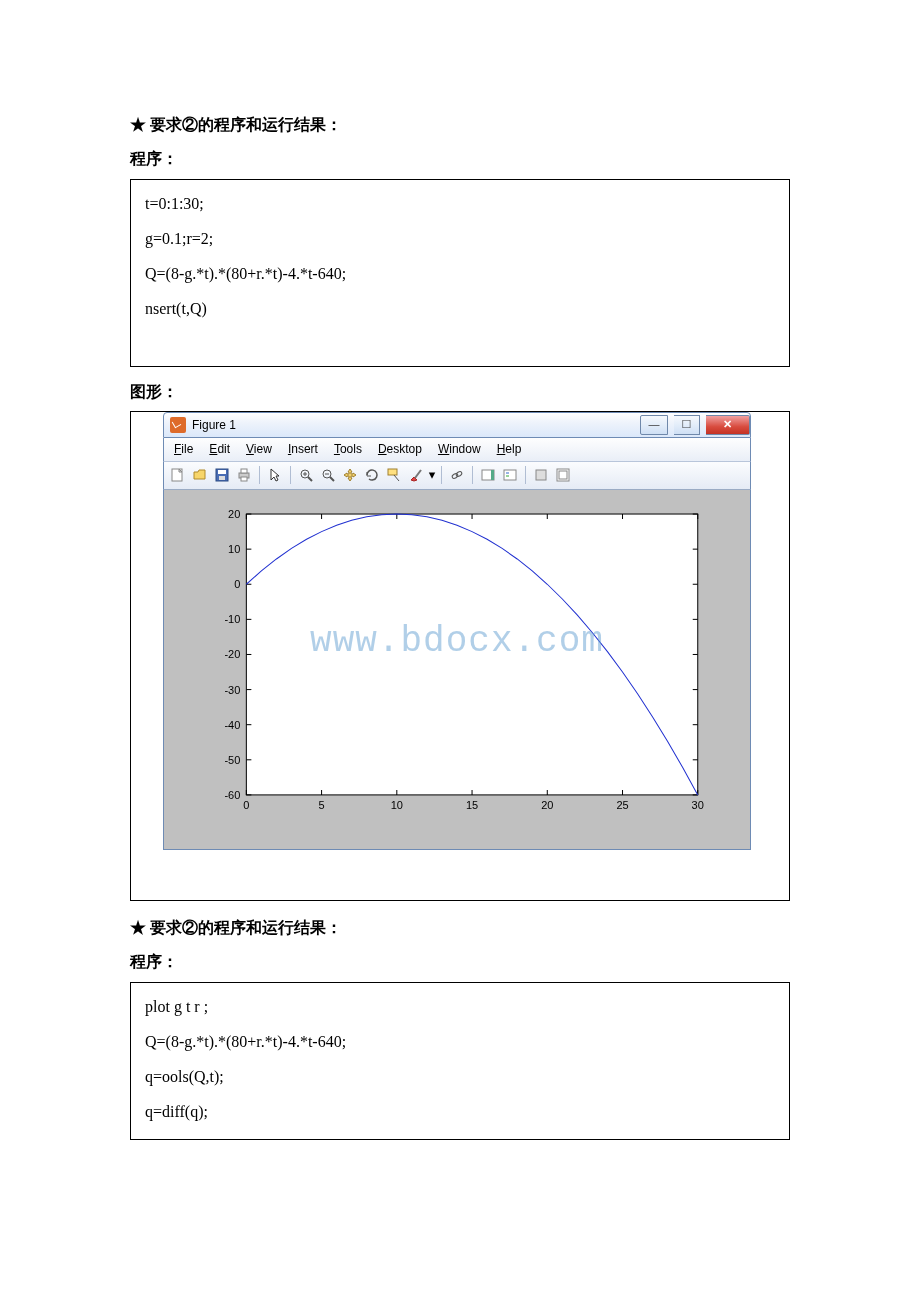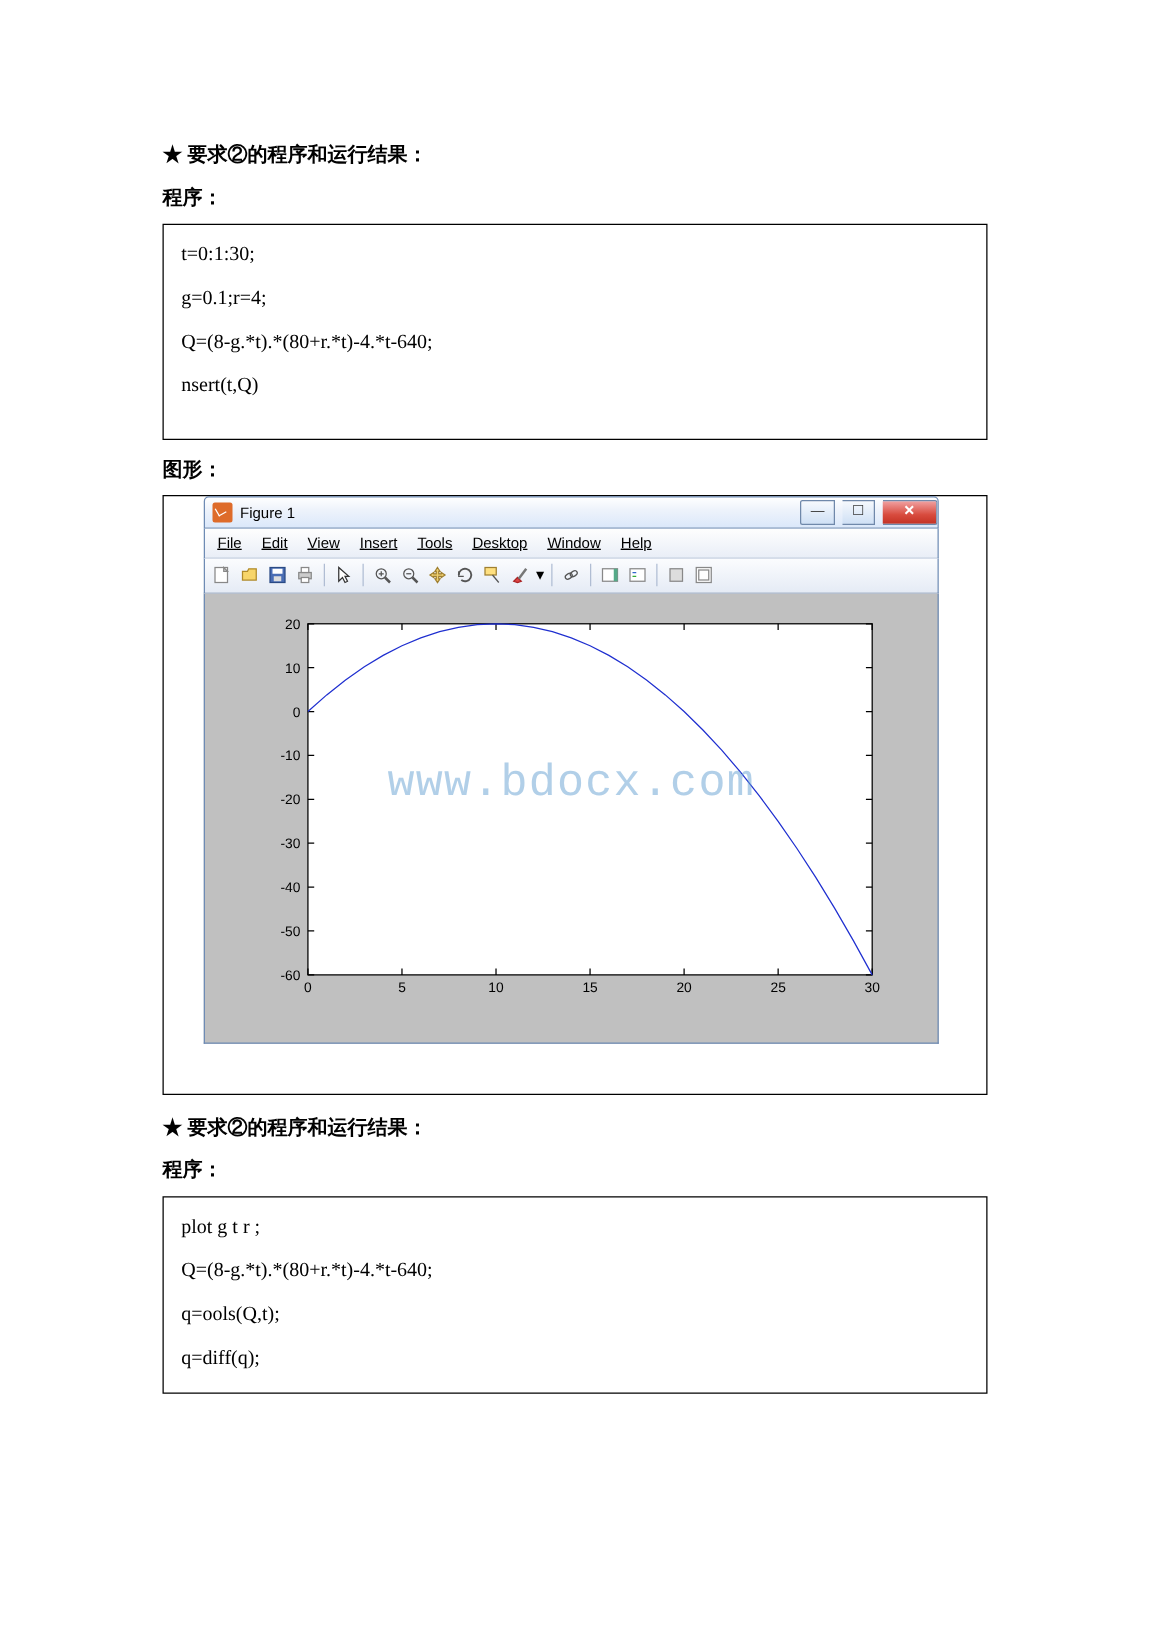--- a/index.html
+++ b/index.html
@@ -22,28 +22,28 @@
     font-weight: bold;
   }
   .box {
     border: 1px solid #000;
     padding: 6px 14px 10px 14px;
     font-family: "Times New Roman", serif;
     font-size: 16px;
     line-height: 2.2;
     margin-bottom: 10px;
   }
-  .box.padbot { padding-bottom: 24px; }
+  .box.padbot { padding-bottom: 39px; }
   .figbox {
     border: 1px solid #000;
     margin-bottom: 12px;
     padding: 0 0 40px 0;
   }
   .figure-window {
-    margin: 0 38px 0 32px;
+    margin: 0 38px 10px 32px;
     border-radius: 21px;
   }
   .titlebar {
     height: 26px;
     background: linear-gradient(to bottom, #ffffff 0%, #eef3fb 40%, #dbe8fa 100%);
     border: 1px solid #6e8bb4;
     border-top-left-radius: 4px;
     border-top-right-radius: 4px;
     display: flex;
     align-items: center;
@@ -96,21 +96,20 @@
     border-left: 1px solid #6e8bb4;
     border-right: 1px solid #6e8bb4;
     border-bottom: 1px solid #b8c5da;
     display: flex;
     align-items: center;
     gap: 16px;
     padding: 0 10px;
     font-family: Tahoma, sans-serif;
     font-size: 12px;
     color: #000;
-    text-decoration: underline;
   }
   .menubar span u { text-decoration: underline; }
   .toolbar {
     height: 28px;
     background: linear-gradient(to bottom,#fbfcfe,#e5ebf5);
     border-left: 1px solid #6e8bb4;
     border-right: 1px solid #6e8bb4;
     border-bottom: 1px solid #9aabc4;
     display: flex;
     align-items: center;
@@ -150,21 +149,21 @@
   }
 </style>
 </head>
 <body>
 
 <div class="heading">★ 要求②的程序和运行结果：</div>
 <div class="label">程序：</div>
 
 <div class="box padbot">
   <div>t=0:1:30;</div>
-  <div>g=0.1;r=4;</div>
+  <div>g=0.1;r=2;</div>
   <div>Q=(8-g.*t).*(80+r.*t)-4.*t-640;</div>
   <div>nsert(t,Q)</div>
 </div>
 
 <div class="label">图形：</div>
 
 <div class="figbox">
   <div class="figure-window">
 
     <div class="titlebar">

